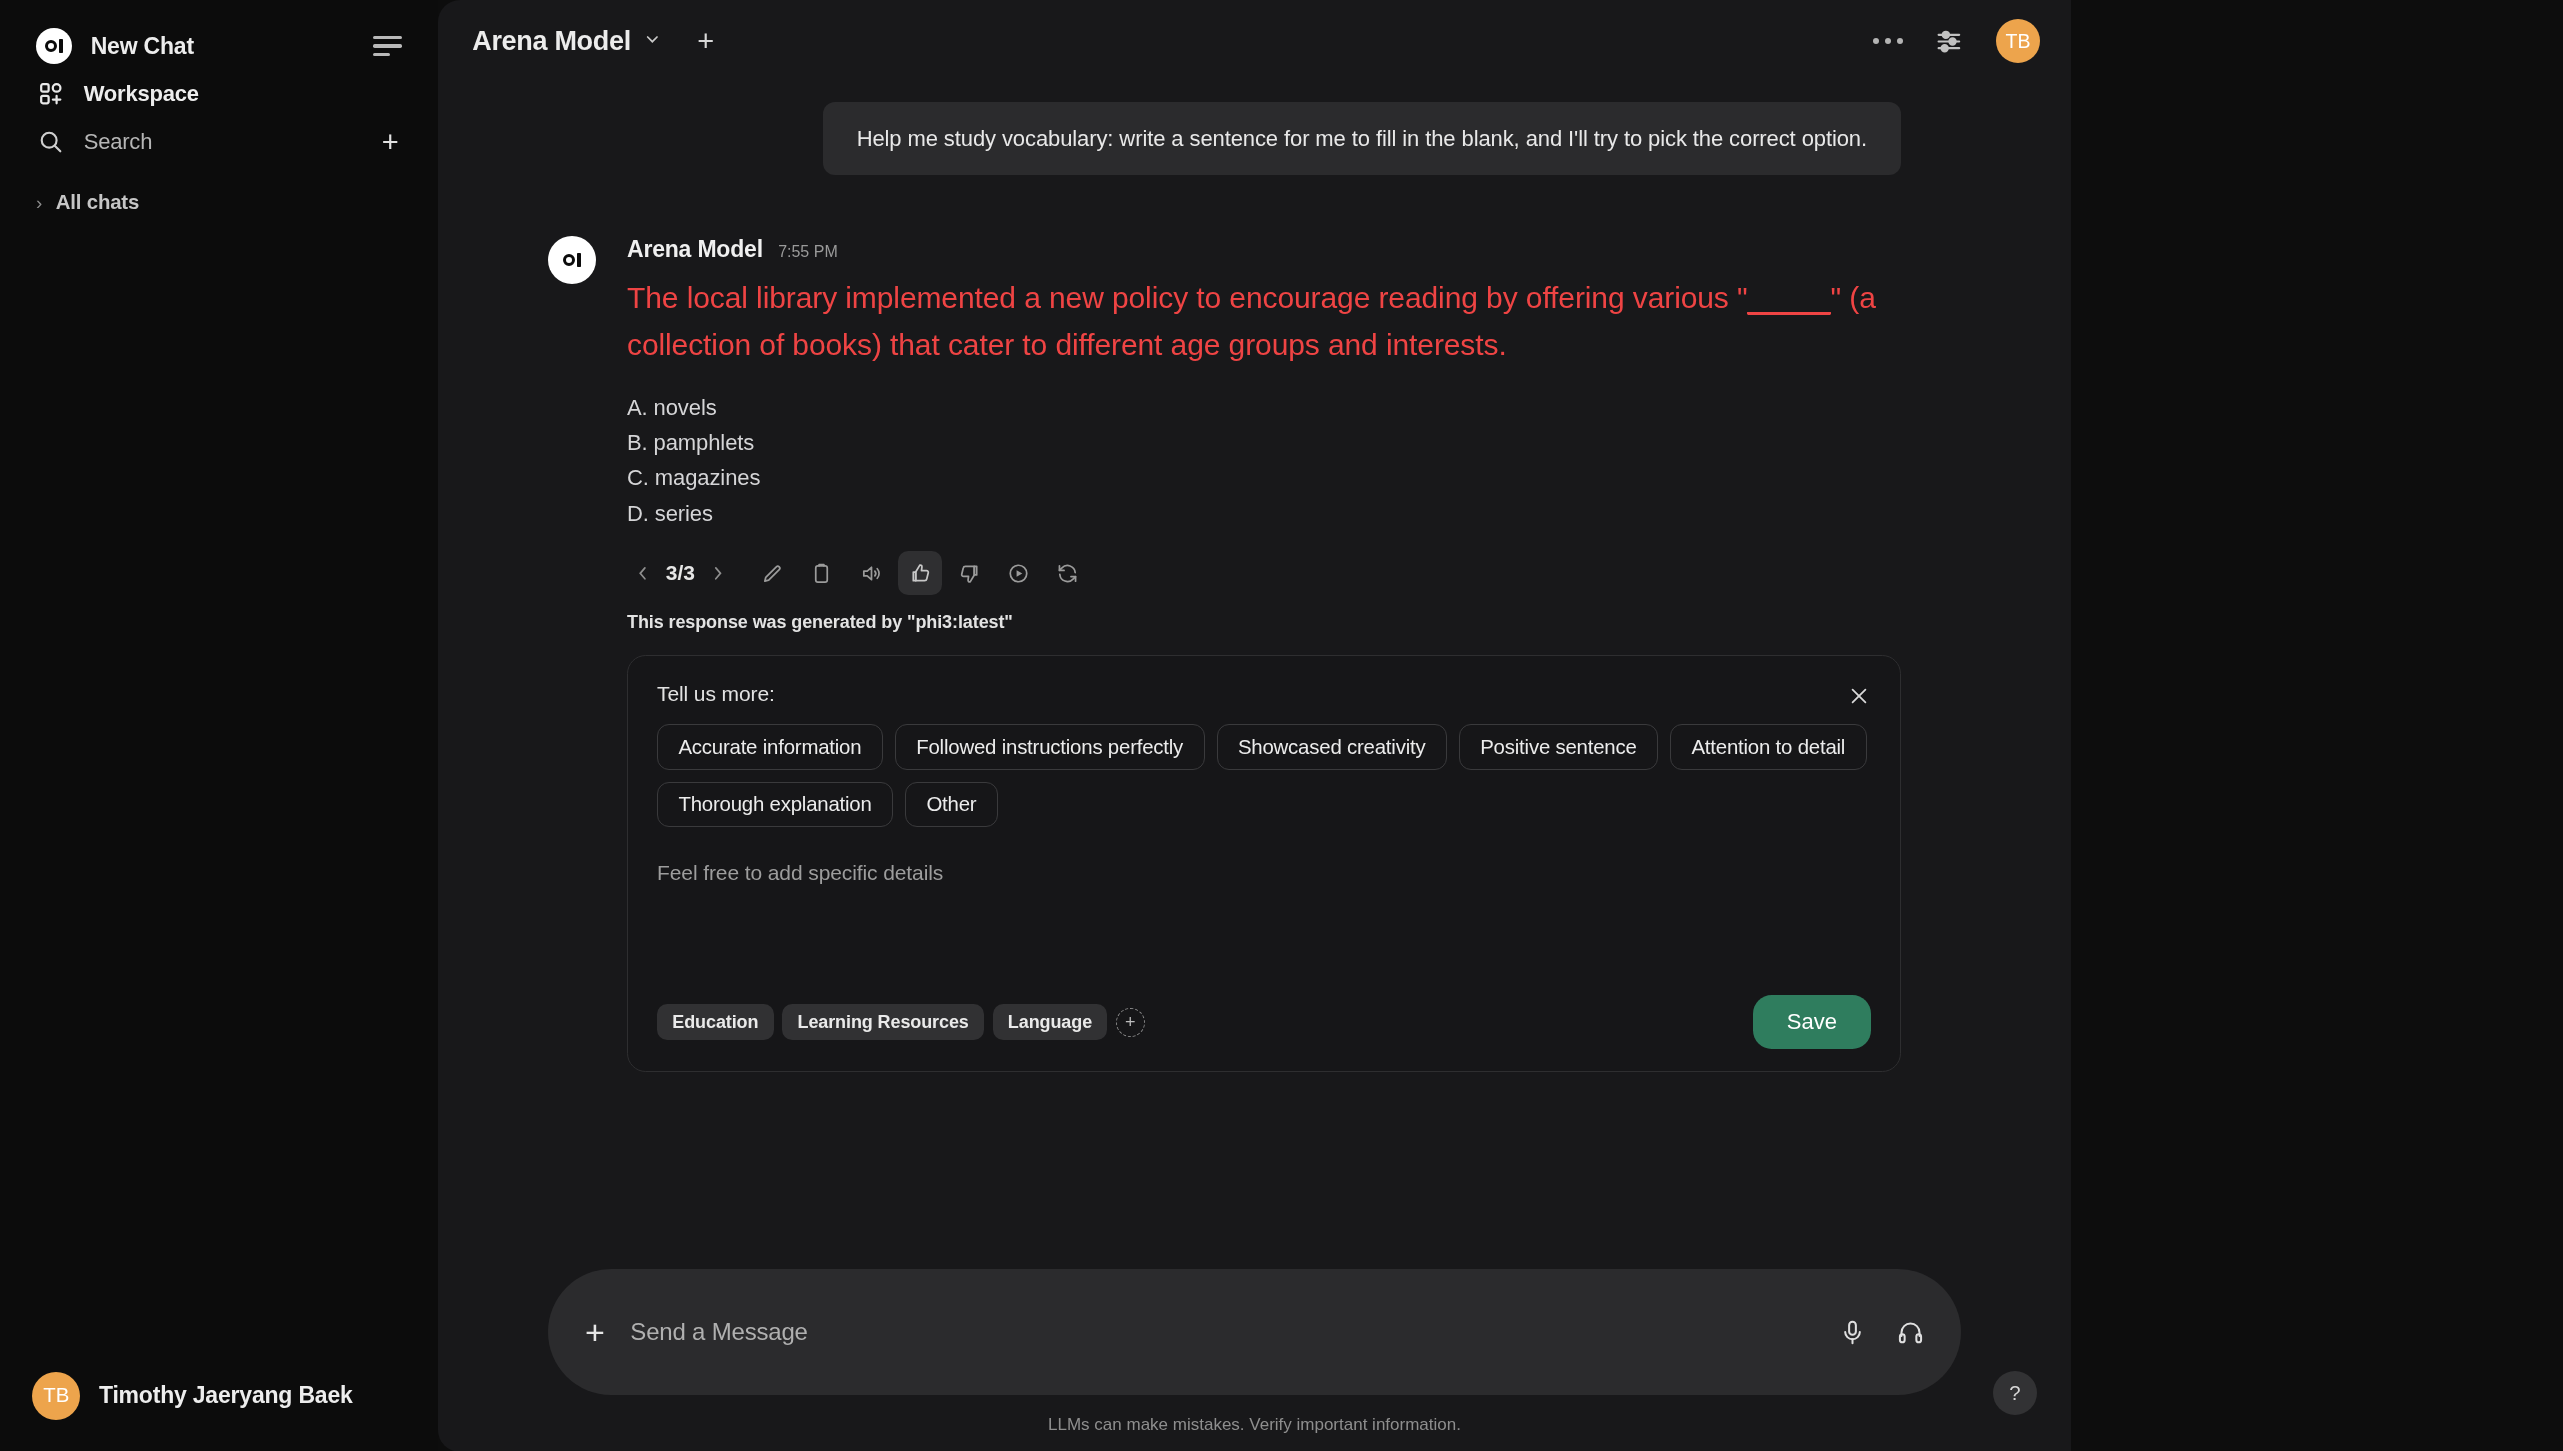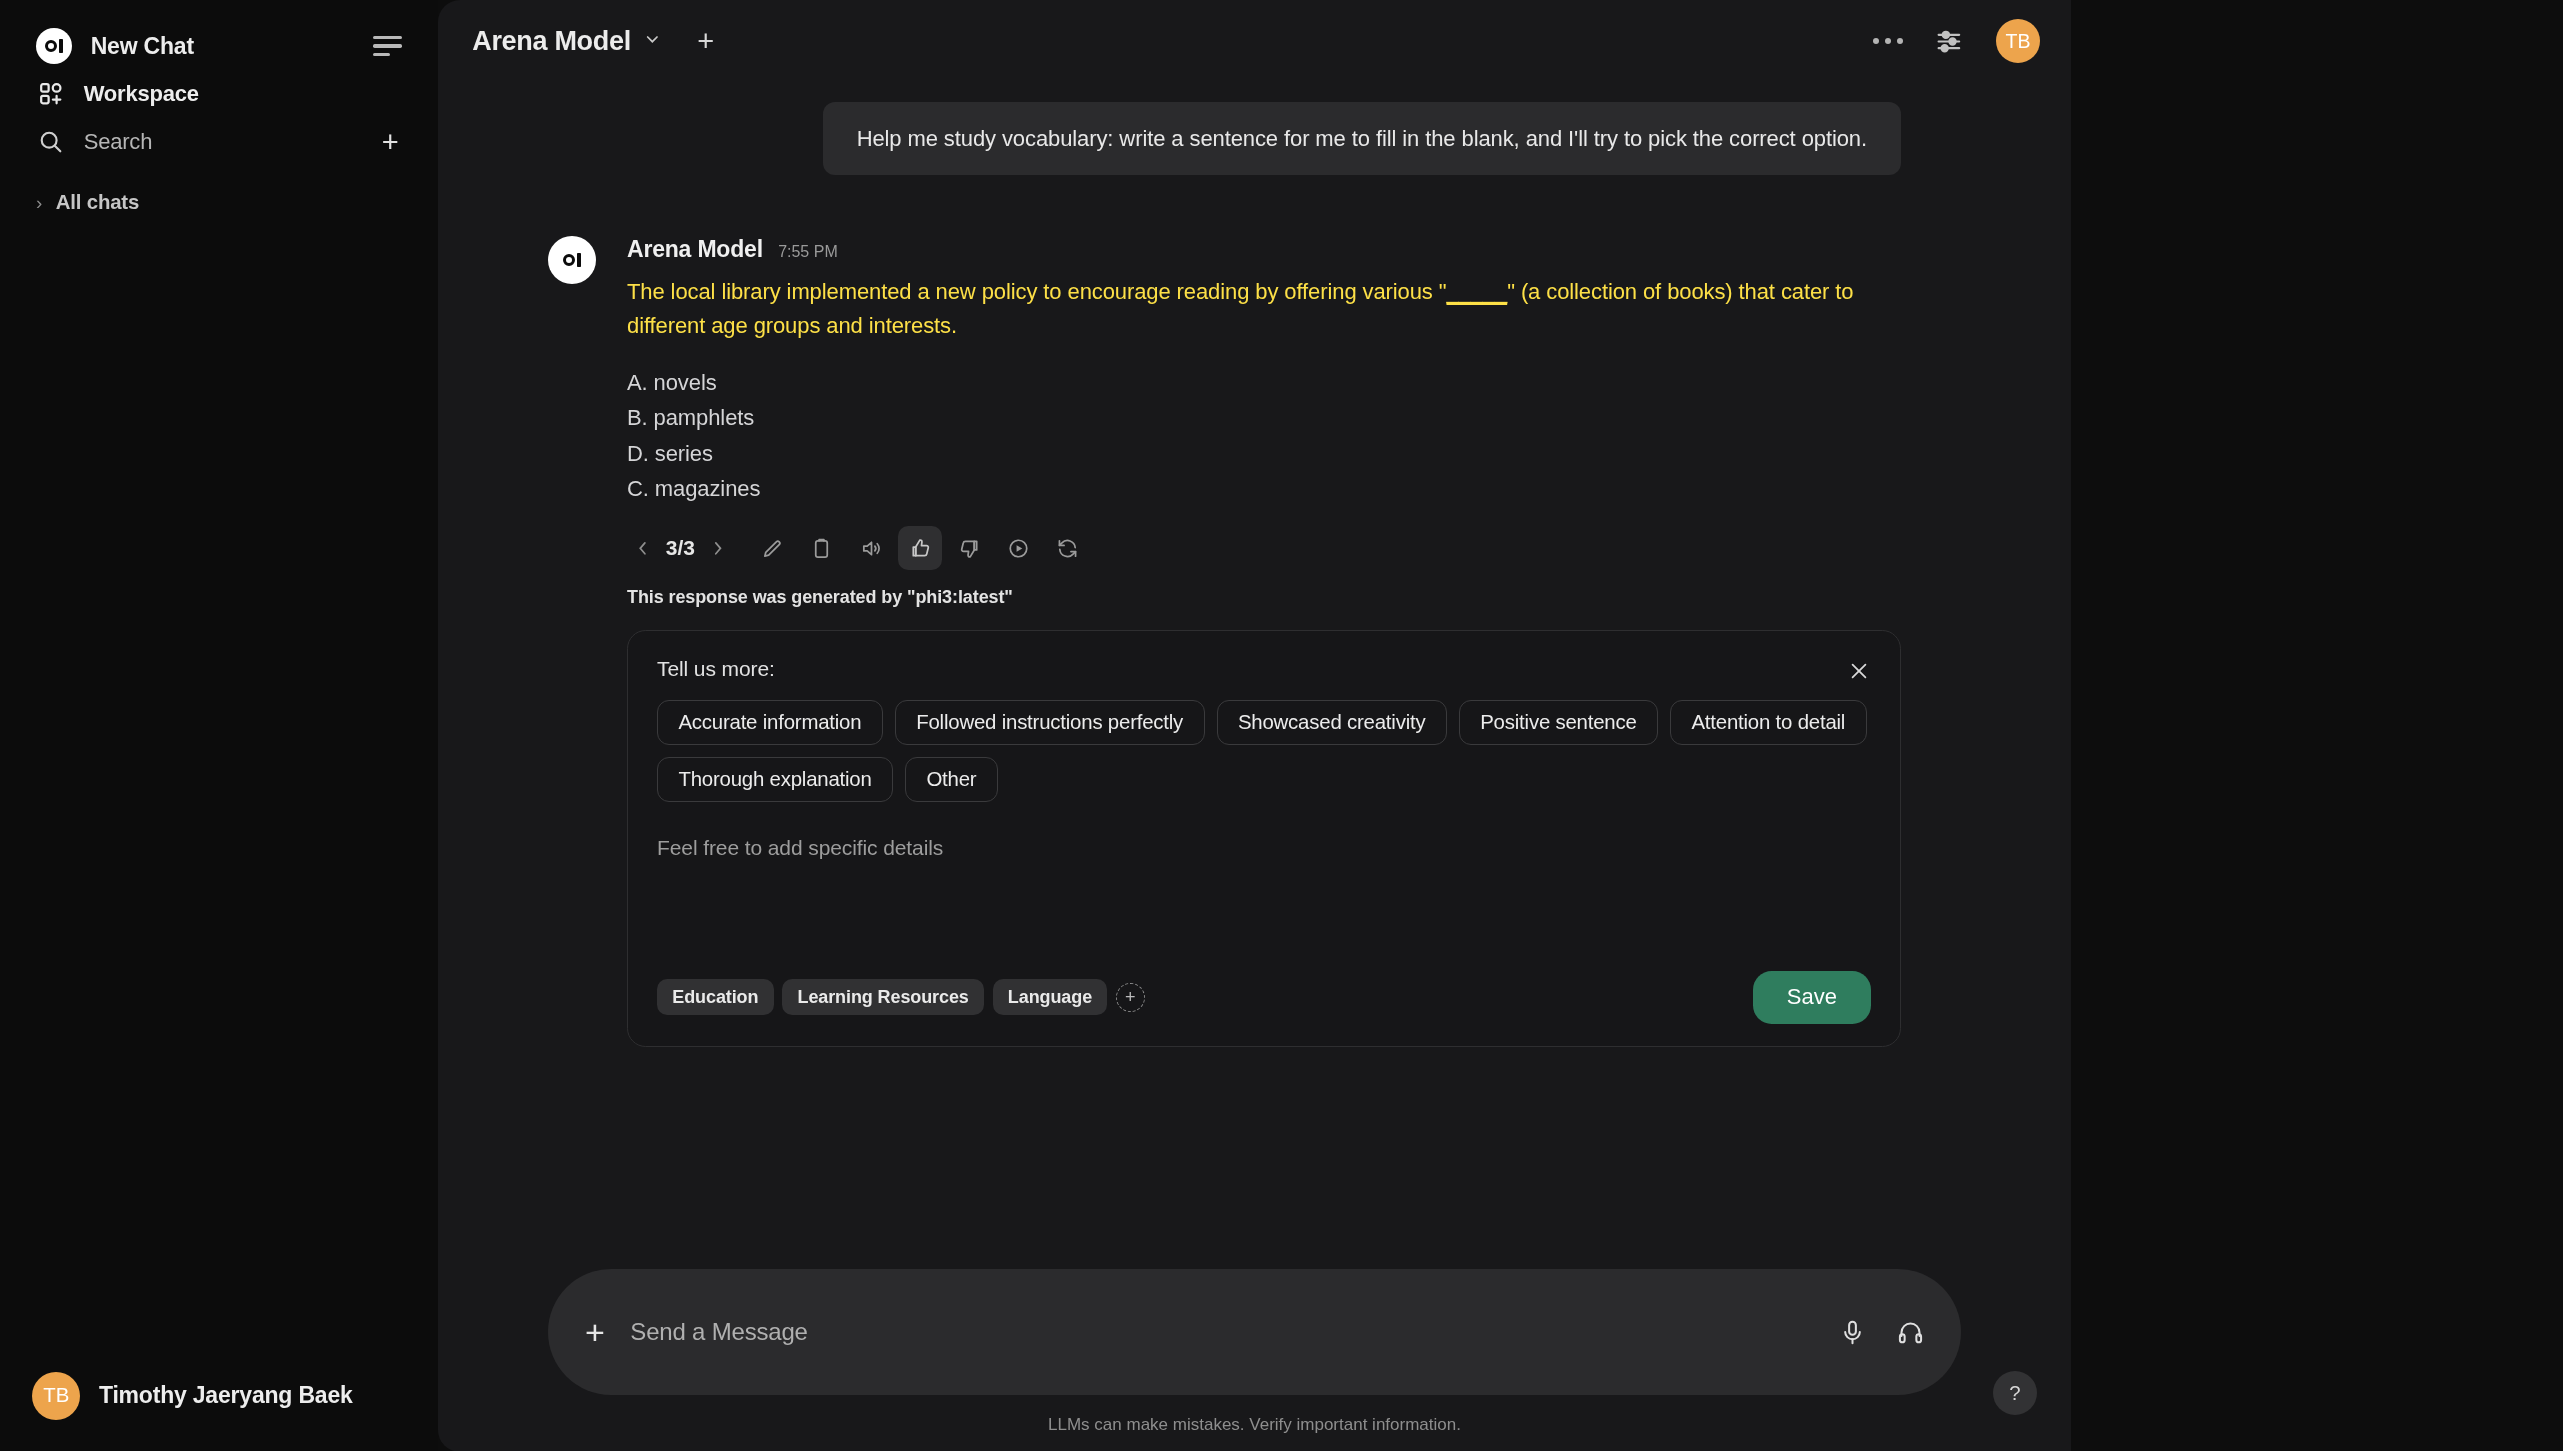--- a/index.html
+++ b/index.html
@@ -142,21 +142,21 @@
   }
   .assist-avatar .inner { display: flex; align-items: center; gap: 2.5px; }
   .assist-avatar .ring { width: 12px; height: 12px; border-radius: 50%; border: 3.4px solid #0b0b0b; }
   .assist-avatar .bar { width: 3.8px; height: 14.4px; background: #0b0b0b; border-radius: 0.8px; }
 
   .assist-body { flex: 1; min-width: 0; }
   .assist-head { display: flex; align-items: baseline; gap: 15.3px; margin-bottom: 12px; }
   .assist-name { color: #f0f0f0; font-size: 23px; font-weight: 700; letter-spacing: -0.2px; }
   .assist-time { color: #9a9a9a; font-size: 16px; }
 
-  .msg-p { color: #fde047; font-size: 22px; line-height: 1.55; letter-spacing: -0.1px; max-width: 1581px;}
+  .msg-p { color: #ef4444; font-size: 30px; line-height: 1.55; letter-spacing: -0.1px; max-width: 1581px;}
   .msg-blank { text-decoration: underline; text-underline-offset: 4.2px; }
   .opts { margin-top: 22px; }
   .opt { color: #d5d5d7; font-size: 22px; line-height: 1.6; letter-spacing: -0.1px; }
   .answer { margin-top: 22px; color: #d5d5d7; font-size: 22px; letter-spacing: -0.1px; }
 
   
   .actions { display: flex; align-items: center; gap: 5.1px; margin-top: 20.4px; }
   .act {
     width: 44px; height: 44px; border-radius: 10.2px;
     display: flex; align-items: center; justify-content: center;
@@ -354,22 +354,22 @@
             <div class="assist-head">
               <span class="assist-name">Arena Model</span>
               <span class="assist-time">7:55 PM</span>
             </div>
 
             <p class="msg-p"><span>The local library implemented a new policy to encourage reading by offering various "</span><span class="msg-blank">_____</span><span>" (a collection of books) that cater to different age groups and interests.</span></p>
 
             <div class="opts">
               <div class="opt">A. novels</div>
               <div class="opt">B. pamphlets</div>
+              <div class="opt">C. magazines</div>
               <div class="opt">D. series</div>
-              <div class="opt">C. magazines</div>
             </div>
 
 
             <div class="actions">
               <span class="pager">
                 <span class="pg-arrow">
                   <svg width="18.7" height="18.7" viewBox="0 0 24 24" fill="none" stroke="#8e8e8e" stroke-width="2.2" stroke-linecap="round">
                       <polyline points="14,5 8,12 14,19"></polyline>
                     </svg>
                 </span>

